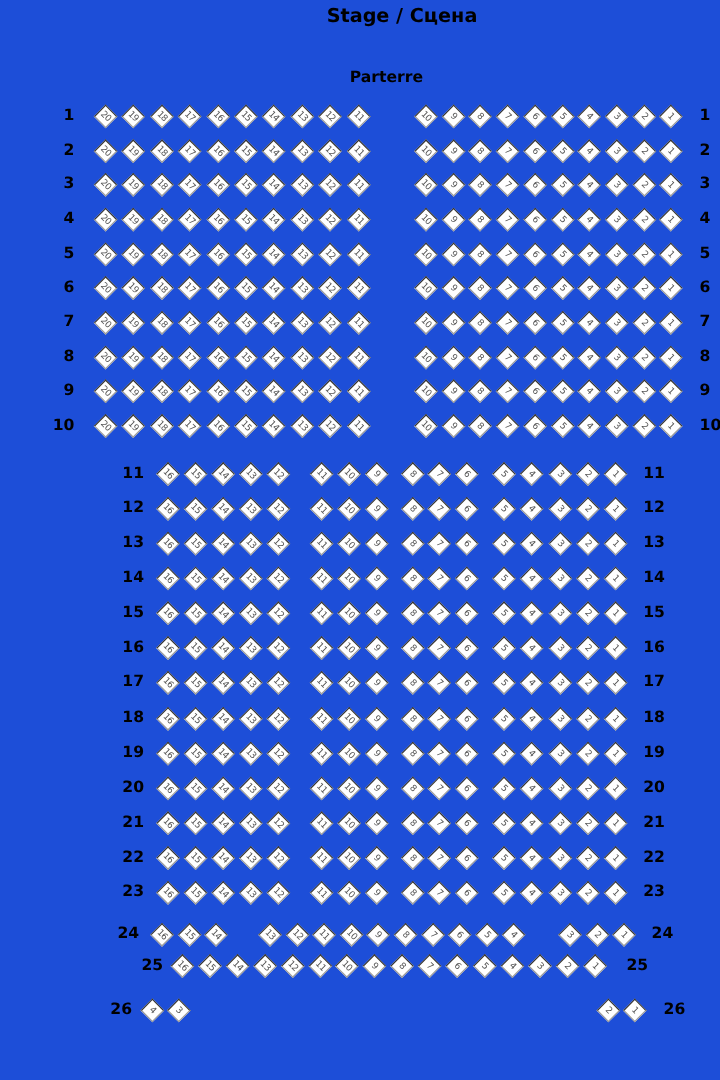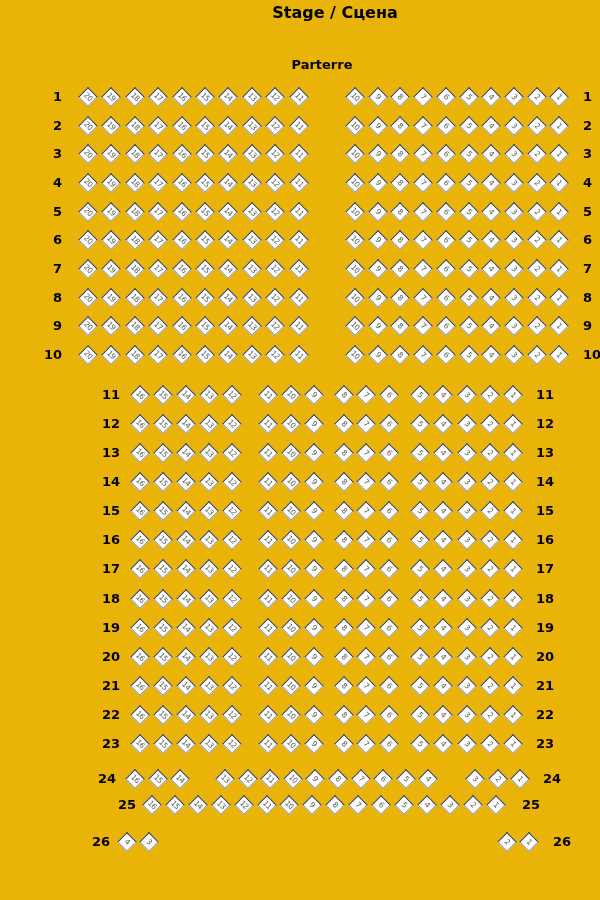--- a/index.html
+++ b/index.html
@@ -1,17 +1,17 @@
 <!DOCTYPE html>
 <html><head>
 <meta charset="utf-8">
 <style>
   html,body{margin:0;padding:0;background:#fff;}
   .canvas{
-    position:relative;width:600px;height:900px;background:#eab308;
+    position:relative;width:600px;height:900px;background:#1d4ed8;
     font-family:"DejaVu Sans","Liberation Sans",sans-serif;overflow:hidden;text-decoration:underline;
   }
   .title{
     position:absolute;top:3px;left:335px;transform:translateX(-50%);
     font-size:16px;font-weight:bold;color:#000;white-space:nowrap;
   }
   .section{
     position:absolute;top:57px;left:322px;transform:translateX(-50%);
     font-size:13px;font-weight:bold;color:#000;white-space:nowrap;
   }

